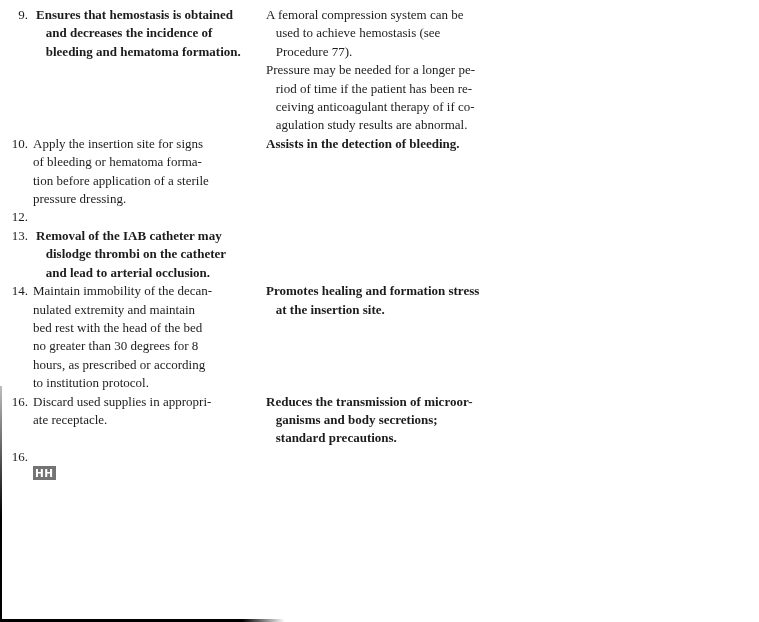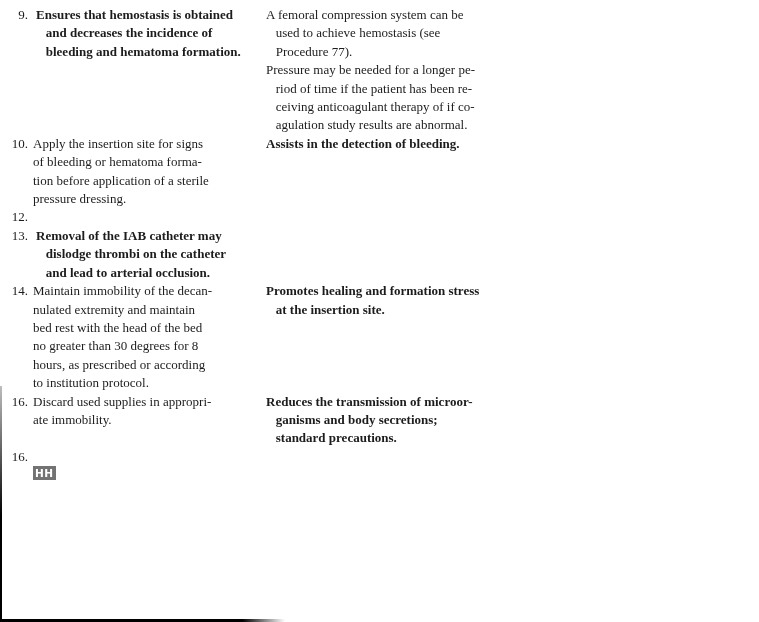--- a/index.html
+++ b/index.html
@@ -126,21 +126,21 @@
 hours, as prescribed or according
 to institution protocol.</div>
     <div class="c-rat">Promotes healing and formation stress
    at the insertion site.</div>
     <div class="c-con"></div>
   </div>
 
   <div class="proc-row">
     <div class="c-num">16.</div>
     <div class="c-step">Discard used supplies in appropri-
-ate immobility.</div>
+ate receptacle.</div>
     <div class="c-rat">Reduces the transmission of microor-
    ganisms and body secretions;
    standard precautions.</div>
     <div class="c-con"></div>
   </div>
 
   <div class="proc-row">
     <div class="c-num">16.</div>
     <div class="c-step"><span class="hh-box">HH</span></div>
     <div class="c-rat"></div>

